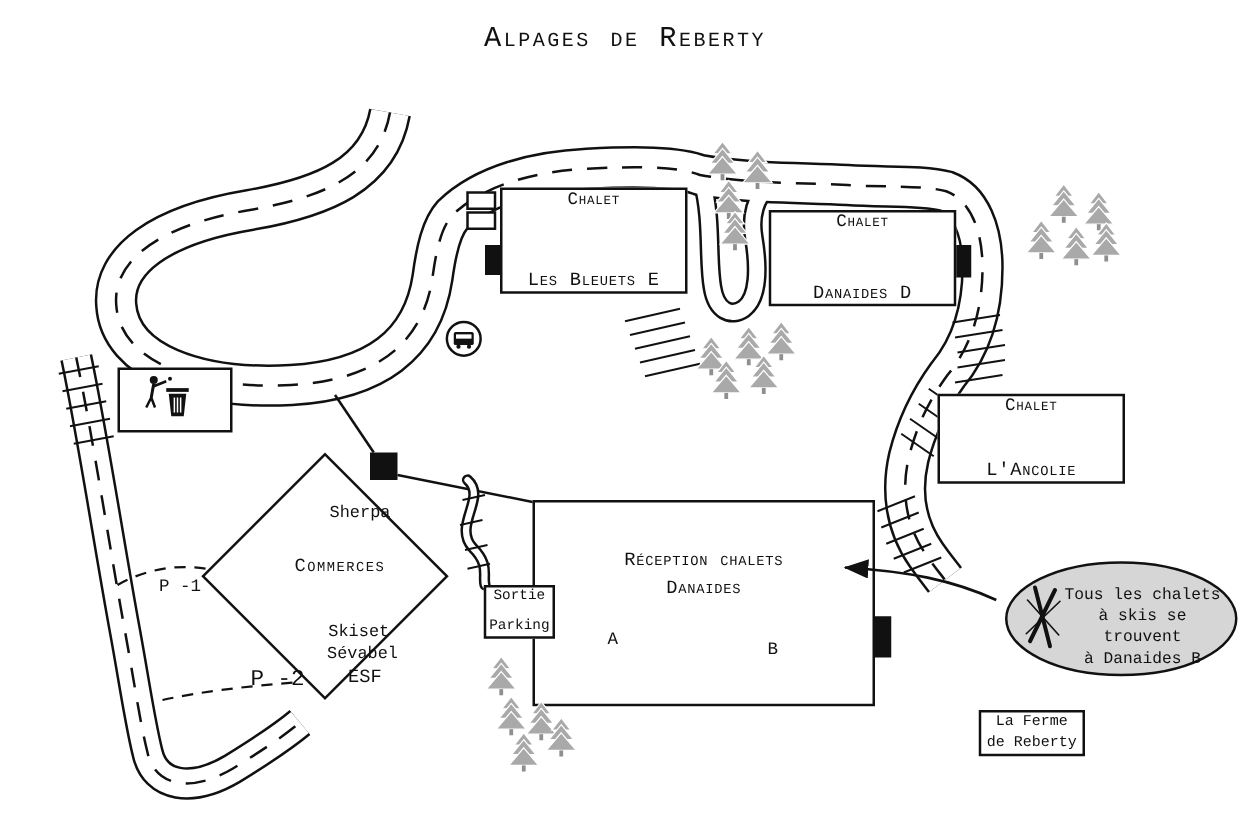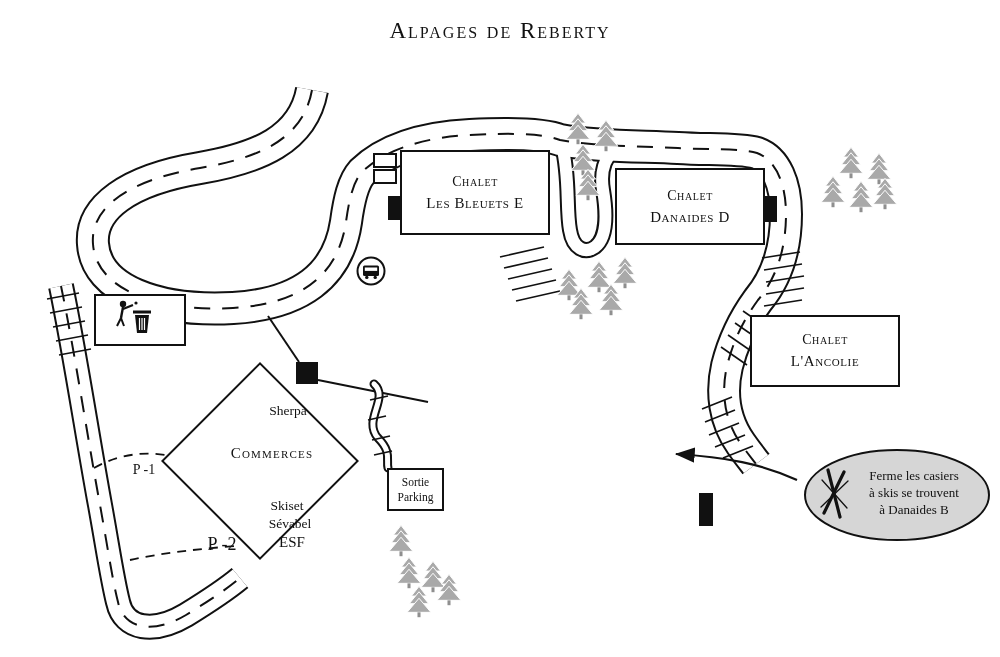--- a/index.html
+++ b/index.html
@@ -1,28 +1,28 @@
 <!DOCTYPE html>
 <html><head>
 <meta charset="utf-8">
 <style>
   html,body{margin:0;padding:0;background:#fff;}
   .stage{
     position:relative;width:1000px;height:657px;background:#fff;
-    font-family:Liberation Serif, serif;color:#111;overflow:hidden;border-radius:23px;
+    font-family:Liberation Mono, monospace;color:#111;overflow:hidden;border-radius:23px;
   }
   .layer{position:absolute;left:0;top:0;width:1000px;height:657px;}
   .sc{font-variant:small-caps;}
   .page-title{
     position:absolute;left:0;top:18px;width:1000px;text-align:center;
     font-size:23px;letter-spacing:2px;font-variant:small-caps;
   }
   .bldg{
     position:absolute;background:#fff;border:2px solid #111;box-sizing:border-box;
-    display:flex;flex-direction:column;align-items:center;justify-content:center;
+    display:flex;flex-direction:column;align-items:center;justify-content:space-between;
     text-align:center;z-index:3;
   }
   .bldg .l1{font-size:14px;letter-spacing:.6px;}
   .bldg .l2{font-size:15px;letter-spacing:.6px;margin-top:5px;}
   .bldg-bleuets{left:400px;top:150px;width:150px;height:85px;}
   .bldg-edelweiss{left:615px;top:168px;width:150px;height:77px;}
   .bldg-ancolie{left:750px;top:315px;width:150px;height:72px;}
   .bldg-danaides{left:426px;top:400px;width:274px;height:165px;justify-content:flex-start;padding-top:38px;}
   .bldg-piscine{left:498px;top:562px;width:98px;height:33px;font-size:14px;letter-spacing:.8px;}
   .bldg-ferme{left:783px;top:568px;width:85px;height:37px;font-size:12px;line-height:1.3;font-variant:normal;}
@@ -193,22 +193,32 @@
   <div class="bldg bldg-edelweiss">
     <div class="l1 sc">Chalet</div>
     <div class="l2 sc">Danaides D</div>
   </div>
 
   <div class="bldg bldg-ancolie">
     <div class="l1 sc">Chalet</div>
     <div class="l2 sc">L'Ancolie</div>
   </div>
 
-
-
+  <div class="bldg bldg-danaides">
+    <div class="l1 sc" style="font-size:15px">Réception chalets</div>
+    <div class="l2 sc">Danaides</div>
+    <span class="unitA">A</span>
+    <span class="unitB">B</span>
+  </div>
+
+
+  <div class="bldg bldg-ferme">
+    <div>La Ferme</div>
+    <div>de Reberty</div>
+  </div>
 
 
   <div class="bldg bldg-sortie">
     <div class="s1">Sortie</div>
     <div class="s2">Parking</div>
   </div>
 
   <div class="diamond"></div>
   <div class="lbl lbl-sherpa">Sherpa</div>
   <div class="lbl lbl-commerces">Commerces</div>
@@ -234,18 +244,18 @@
       <line x1="828" y1="470" x2="840" y2="517" stroke-width="3.2"></line>
       <line x1="844" y1="472" x2="824" y2="513" stroke-width="3.2"></line>
       <line x1="822" y1="480" x2="847" y2="508" stroke-width="1.3"></line>
       <line x1="848" y1="481" x2="821" y2="507" stroke-width="1.3"></line>
     </g>
 
     <path d="M 797,480 C 762,464 726,457 676,454" fill="none" stroke="#111" stroke-width="2.2" marker-end="url(#arrowhead)"></path>
   </svg>
 
   <div class="bubble-text">
-    <div>Ferme les casiers</div>
+    <div>Tous les chalets</div>
     <div>à skis se trouvent</div>
     <div>à Danaides B</div>
   </div>
 
 </div>
 
 </body></html>

